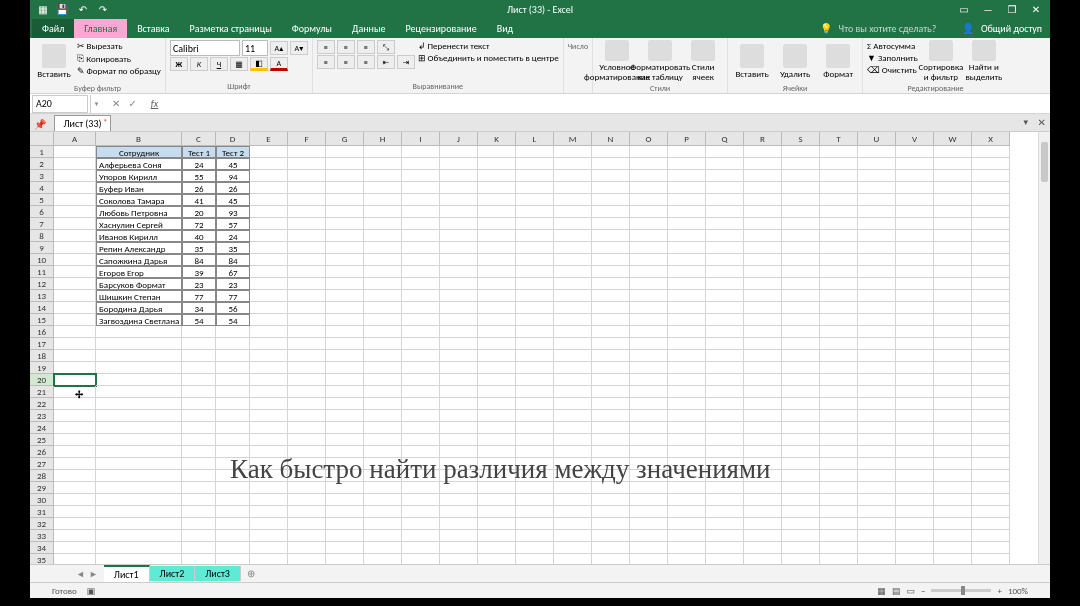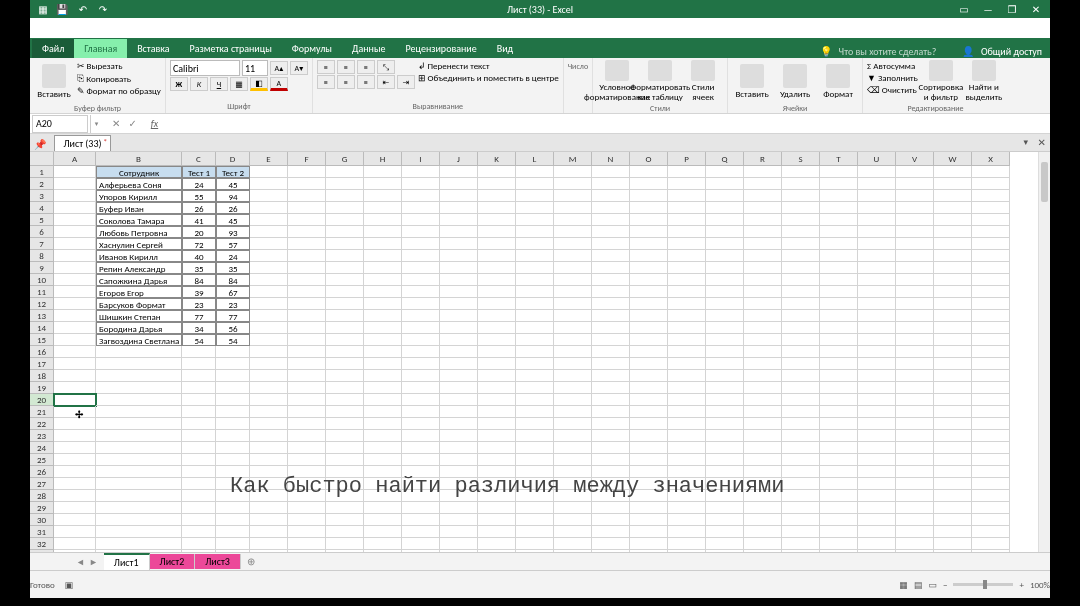--- a/index.html
+++ b/index.html
@@ -8,23 +8,23 @@
 
 
 .titlebar { background: #217346; height: 18px; display: flex; align-items: center; color: #fff; position: relative; }
 .qat { display: flex; gap: 6px; padding: 0 6px; align-items: center; }
 .qat-icon { width: 14px; height: 14px; display: flex; align-items: center; justify-content: center; font-size: 10px; }
 .title-center { position: absolute; left: 50%; transform: translateX(-50%); font-size: 10px; }
 .title-right { position: absolute; right: 4px; display: flex; gap: 4px; }
 .win-btn { width: 20px; height: 14px; display: flex; align-items: center; justify-content: center; font-size: 10px; }
 
 
-.tabs { background: #217346; height: 20px; display: flex; align-items: flex-end; padding-left: 2px; margin-top: 20px; }
+.tabs { background: #217346; height: 20px; display: flex; align-items: center; padding-left: 2px; }
 .tab { padding: 3px 10px; font-size: 10px; color: #fff; cursor: pointer; }
-.tab.active { background: #86efac; color: #217346; }
+.tab.active { background: #f9a8d4; color: #217346; }
 .tabs-right { margin-left: auto; display: flex; align-items: center; padding-right: 8px; color: #fff; font-size: 10px; gap: 6px; }
 
 
 .ribbon { background: #f3f3f3; border-bottom: 1px solid #d4d4d4; height: 56px; display: flex; font-size: 9px; }
 .ribbon-group { border-right: 1px solid #e0e0e0; padding: 2px 4px; display: flex; flex-direction: column; }
 .ribbon-group-content { flex: 1; display: flex; gap: 3px; align-items: flex-start; }
 .ribbon-group-label { text-align: center; font-size: 8px; color: #666; padding-top: 1px; }
 .ribbon-btn-large { display: flex; flex-direction: column; align-items: center; justify-content: center; width: 40px; height: 42px; font-size: 9px; text-align: center; line-height: 1.1; }
 .ribbon-btn-large .ico { width: 24px; height: 24px; background: #ddd; margin-bottom: 1px; border-radius: 2px; }
 .ribbon-col { display: flex; flex-direction: column; gap: 1px; }
@@ -61,34 +61,34 @@
 .cell.center { justify-content: center; }
 .cell.header-cell { background: #c7ddef; border: 1px solid #888; font-weight: 500; justify-content: center; }
 .cell.data-bordered { border: 1px solid #888; }
 .cell.selected { outline: 2px solid #217346; outline-offset: -1px; background: #fff; }
 
 
 .cA { width: 42px; } .cB { width: 86px; } .cC { width: 34px; } .cD { width: 34px; }
 .cE,.cF,.cG,.cH,.cI,.cJ,.cK,.cL,.cM,.cN,.cO,.cP,.cQ,.cR,.cS,.cT,.cU,.cV,.cW,.cX { width: 38px; }
 
 
-.overlay-text { position: absolute; left: 200px; top: 322px; font-size: 22px; color: #444; font-family: Liberation Mono, monospace; }
+.overlay-text { position: absolute; left: 200px; top: 322px; font-size: 27px; color: #444; font-family: Liberation Serif, serif; }
 
 
 .cursor-cross { position: absolute; left: 45px; top: 256px; font-size: 10px; color: #000; font-weight: bold; }
 
 
 .sheet-tabs { height: 18px; background: #f3f3f3; border-top: 1px solid #ccc; display: flex; align-items: center; font-size: 10px; padding-left: 40px; gap: 0; }
 .sheet-nav { display: flex; gap: 4px; padding: 0 6px; color: #888; font-size: 9px; }
-.sheet-tab { padding: 1px 10px; border-right: 1px solid #ccc; background: #ec4899; }
+.sheet-tab { padding: 1px 10px; border-right: 1px solid #ccc; background: #5eead4; }
 .sheet-tab.active { background: #fff; border-top: 2px solid #217346; font-weight: 500; }
 .sheet-add { padding: 0 6px; color: #888; }
 
 
-.statusbar { height: 28px; background: #f3f3f3; border-top: 1px solid #ccc; display: flex; align-items: center; font-size: 9px; color: #555; padding: 0 0; }
+.statusbar { height: 16px; background: #f3f3f3; border-top: 1px solid #ccc; display: flex; align-items: center; font-size: 9px; color: #555; padding: 0 22px; }
 .status-right { margin-left: auto; display: flex; gap: 6px; align-items: center; }
 .zoom-slider { width: 60px; height: 3px; background: #ccc; position: relative; }
 .zoom-slider::after { content:''; position:absolute; left: 50%; top:-3px; width:4px; height:9px; background:#888; }
 
 .vscroll { position: absolute; right: 0; top: 0; bottom: 0; width: 12px; background: #f0f0f0; border-left: 1px solid #ddd; }
 .vscroll-thumb { position: absolute; top: 10px; left: 2px; right: 2px; height: 40px; background: #c8c8c8; border-radius: 2px; }
 </style>
 </head>
 <body>
 

